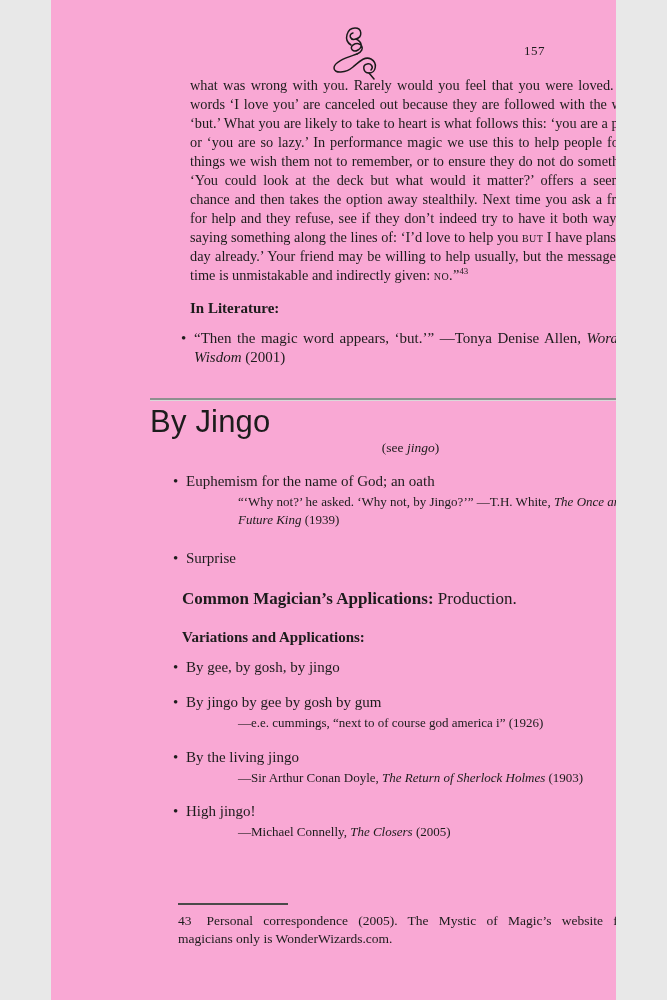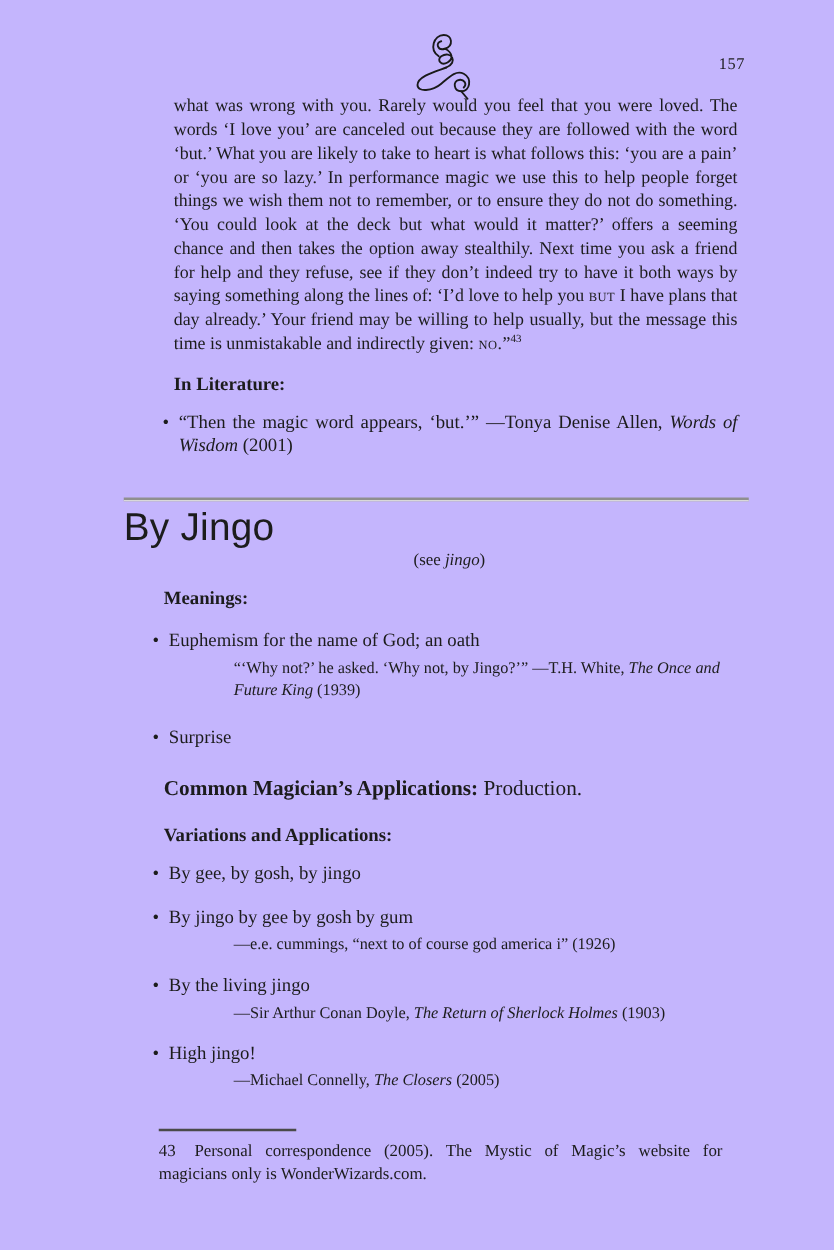--- a/index.html
+++ b/index.html
@@ -1,21 +1,21 @@
 <!DOCTYPE html>
 <html><head>
 <meta charset="utf-8">
 <style>
   html,body { margin:0; padding:0; background:#e8e8e8; }
   .page {
     position: relative;
-    width: 667px;
+    width: 565px;
     height: 1000px;
     margin: 0 auto;
-    background: #c4b5fd;
+    background: #f9a8d4;
     font-family: "Liberation Serif", "DejaVu Serif", serif;
     color: #1c1c1c;
     overflow: hidden;
     text-decoration: underline;
   }
   
   .ornament {
     position: absolute;
     top: 24px;
     left: 50%;
@@ -132,21 +132,20 @@
     <div class="section-head">In Literature:</div>
     <div class="b-item lit-item"><span>“Then the magic word appears, ‘but.’” —Tonya Denise Allen, </span><span class="it">Words of Wisdom</span><span> (2001)</span></div>
   </div>
 
   <div class="block-b">
     <div class="divider"></div>
 
     <h1 class="entry-title">By Jingo</h1>
     <div class="see-ref"><span>(see </span><span class="it">jingo</span><span>)</span></div>
 
-    <div class="section-head">Meanings:</div>
 
     <div class="b-item gap-md">
       <span>Euphemism for the name of God; an oath</span>
       <div class="quote"><span>“‘Why not?’ he asked.  ‘Why not, by Jingo?’” —T.H. White, </span><span class="it">The Once and Future King</span><span> (1939)</span></div>
     </div>
     <div class="b-item gap-lg">
       <span>Surprise</span>
     </div>
 
     <div class="apps-line">

